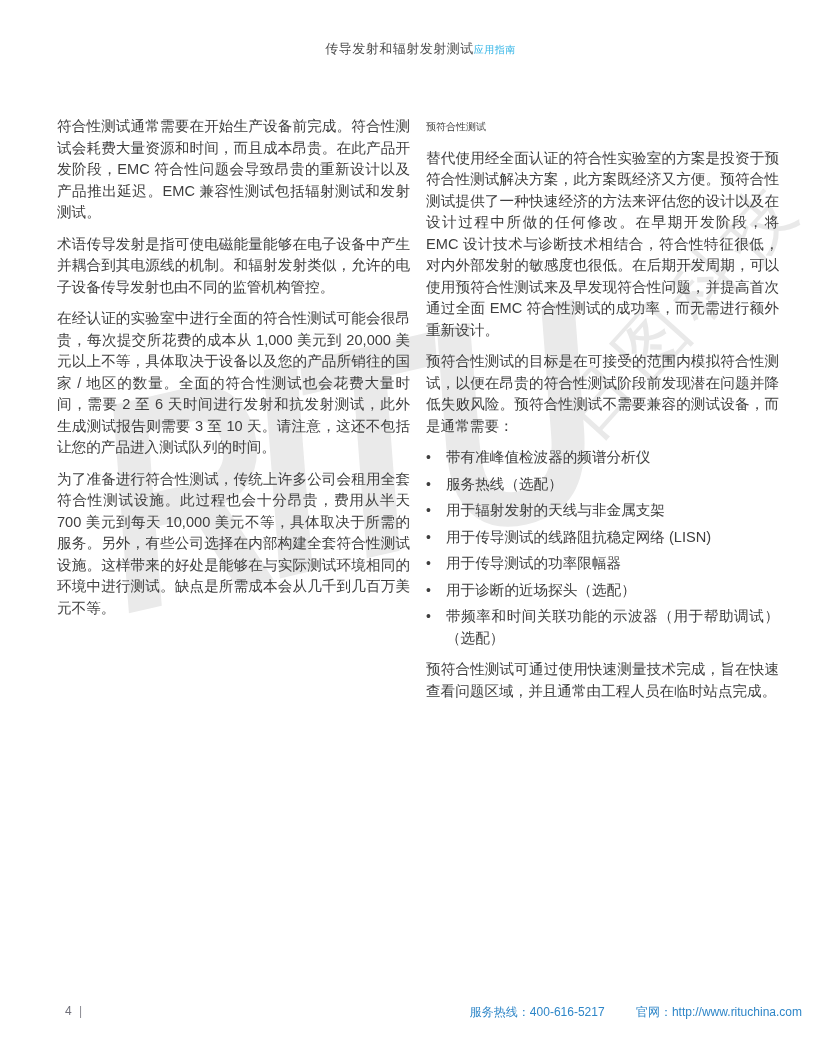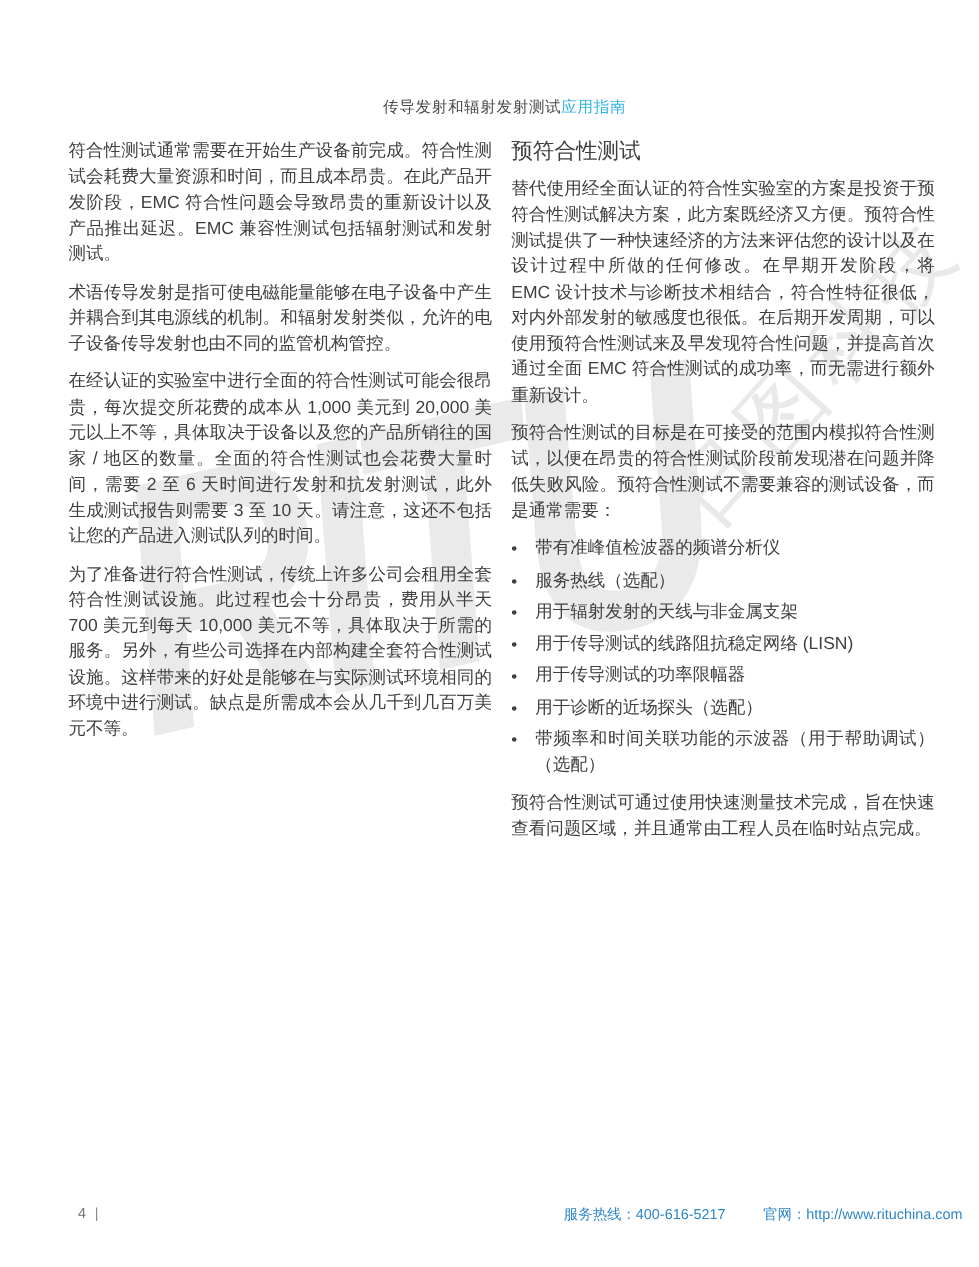--- a/index.html
+++ b/index.html
@@ -32,34 +32,34 @@
     transform-origin:0 50%;
     white-space:nowrap;
   }
   
   .header{
     position:absolute;left:65px;right:40px;top:40px;
     display:flex;justify-content:center;align-items:baseline;
     z-index:2;
   }
   .h-title{font-size:13px;color:#4b4b4b;letter-spacing:0.5px;}
-  .h-badge{font-size:13px;color:#2eb3e6;letter-spacing:0.5px;margin-top:40px;}
+  .h-badge{font-size:10px;color:#2eb3e6;letter-spacing:0.5px;}
   
   .columns{
     position:absolute;left:57px;top:86px;
     width:722px;
     display:flex;gap:16px;
     z-index:1;
     margin-top:30px;
   }
   .col{width:353px;font-size:14.6px;line-height:21.5px;text-align:justify;}
   .col p{margin:0 0 10px 0;}
   .col h2{
     margin:0 0 10px 0;
-    font-size:18px;line-height:21.5px;
+    font-size:10px;line-height:21.5px;
     font-weight:normal;color:#3e3e3e;
   }
   .equip-list{list-style:none;margin:0 0 10px 0;padding:0;}
   .equip-list li{
     display:flex;align-items:flex-start;
     margin:0 0 5px 0;
   }
   .bullet{
     flex:0 0 20px;text-align:left;
     font-size:14px;line-height:21.5px;color:#3e3e3e;

